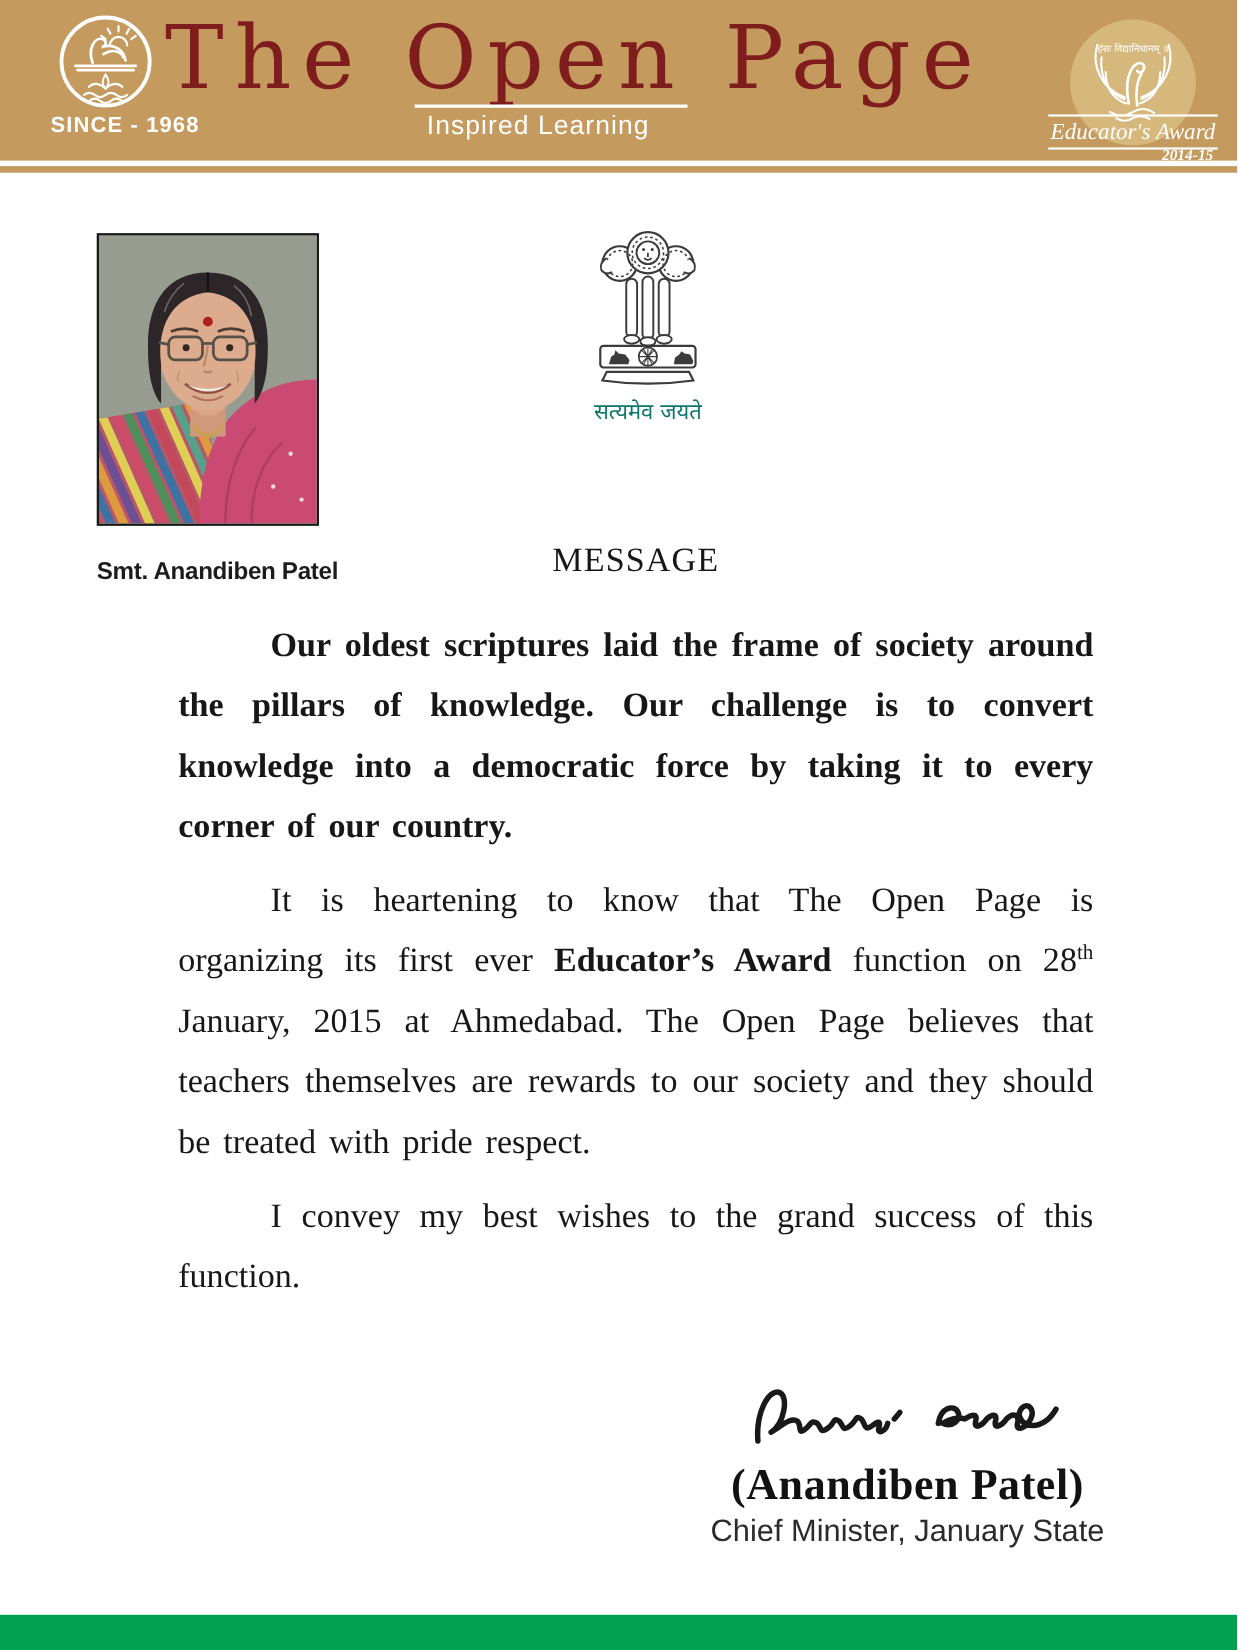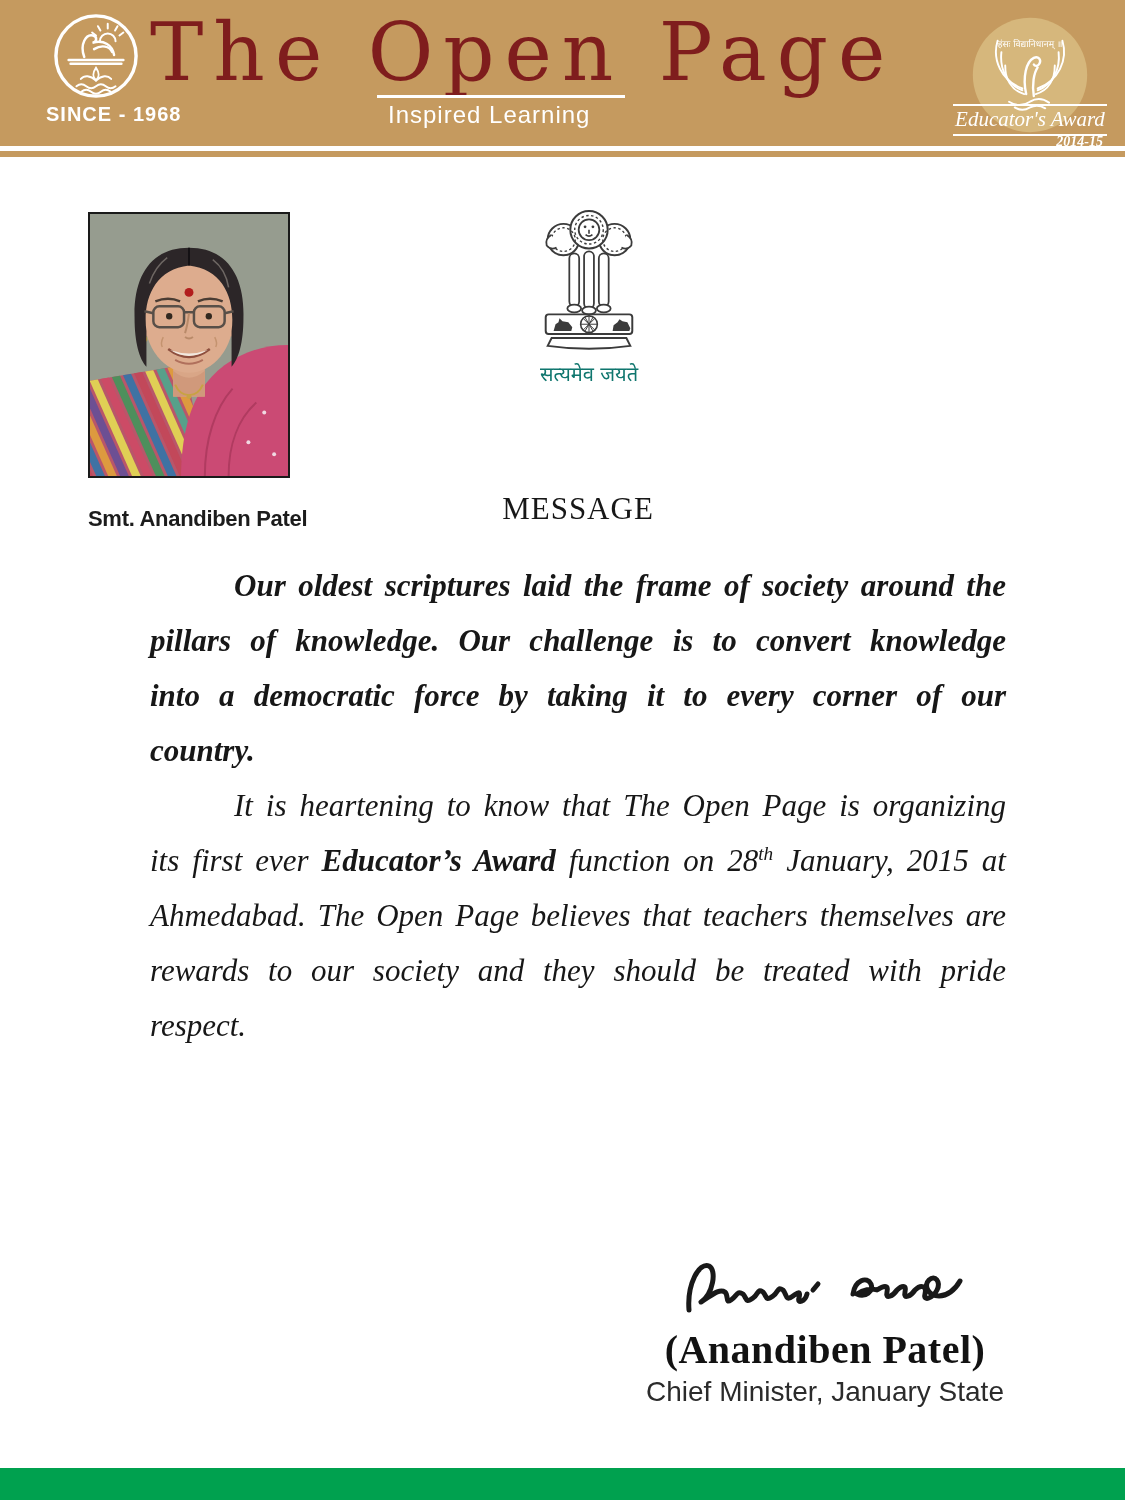--- a/index.html
+++ b/index.html
@@ -51,21 +51,21 @@
   .emblem-svg { width:122px; height:150px; display:block; margin:0 auto; }
   .emblem-motto { margin-top:8px; font-size:20px; color:#0f766e;
                   font-family:"DejaVu Sans", sans-serif; white-space:nowrap; }
 
   
   .letter { position:absolute; left:150px; top:490px; width:856px; color:#171717; }
   .letter-heading { text-align:center; font-weight:normal; font-size:31px;
                     letter-spacing:1px; line-height:38px; }
   .letter-body { margin-top:30px; font-size:31px; line-height:55px;
                  text-align:justify; word-spacing:4px; }
-  .letter-body p { margin:0; text-indent:84px;font-style:italic; }
+  .letter-body p { margin:12px; text-indent:84px; }
   .letter-body sup { font-size:0.62em; line-height:0; vertical-align:super; }
 
   
   .sig-block { position:absolute; left:630px; top:1250px; width:390px; text-align:center; }
   .sig-svg { width:300px; height:74px; display:block; margin:0 auto; }
   .sig-name { margin-top:2px; font-weight:bold; font-size:40px; color:#121212;
               letter-spacing:0.5px; white-space:nowrap; }
   .sig-title { margin-top:3px; font-family:"Liberation Sans", sans-serif;
                font-size:28px; color:#2b2b2b; white-space:nowrap; }
 
@@ -259,20 +259,21 @@
       <path d="M24 138 L100 138 L104 146 Q62 152 20 146 Z" stroke="#3b3b3b" stroke-width="2" fill="#fff"></path>
     </svg>
     <div class="emblem-motto">सत्यमेव जयते</div>
   </div>
 
   <div class="letter">
     <div class="letter-heading">MESSAGE</div>
     <div class="letter-body">
       <p><span style="font-weight: bold;">Our oldest scriptures laid the frame of society around the pillars of knowledge. Our challenge is to convert knowledge into a democratic force by taking it to every corner of our country.</span></p>
       <p><span>It is heartening to know that The Open Page is organizing its first ever </span><span style="font-weight: bold;">Educator’s Award</span><span> function on 28</span><sup>th</sup><span> January, 2015 at Ahmedabad. The Open Page believes  that teachers themselves are rewards to our society and they should be treated with pride respect.</span></p>
+      <p><span>I convey my best wishes to the grand success of this function.</span></p>
     </div>
   </div>
 
   <div class="sig-block">
     <svg class="sig-svg" viewBox="0 0 300 74">
       <g stroke="#191919" stroke-width="5" fill="none" stroke-linecap="round" stroke-linejoin="round">
         <path d="M14 60 C12 34 24 12 34 16 C42 20 38 44 26 52 C36 46 44 38 50 42 C54 46 50 54 56 50 C62 46 62 40 68 44 C72 48 70 54 78 48 C84 44 82 38 88 42 C92 46 90 52 98 46 C104 42 102 36 108 40 C112 44 110 52 118 46 C122 43 126 40 124 48 C122 54 130 52 132 44"></path>
         <path d="M138 40 L143 34"></path>
         <path d="M178 44 C180 30 192 26 196 34 C199 41 190 48 182 44 C188 40 196 38 202 40 C208 36 214 34 212 42 C210 50 218 46 222 40 C226 36 232 34 230 42 C228 50 236 46 240 40 C246 34 252 36 250 44 C248 52 258 48 262 40 C266 32 260 24 254 30 C248 36 254 46 264 46 C272 46 280 40 285 31"></path>
       </g>

